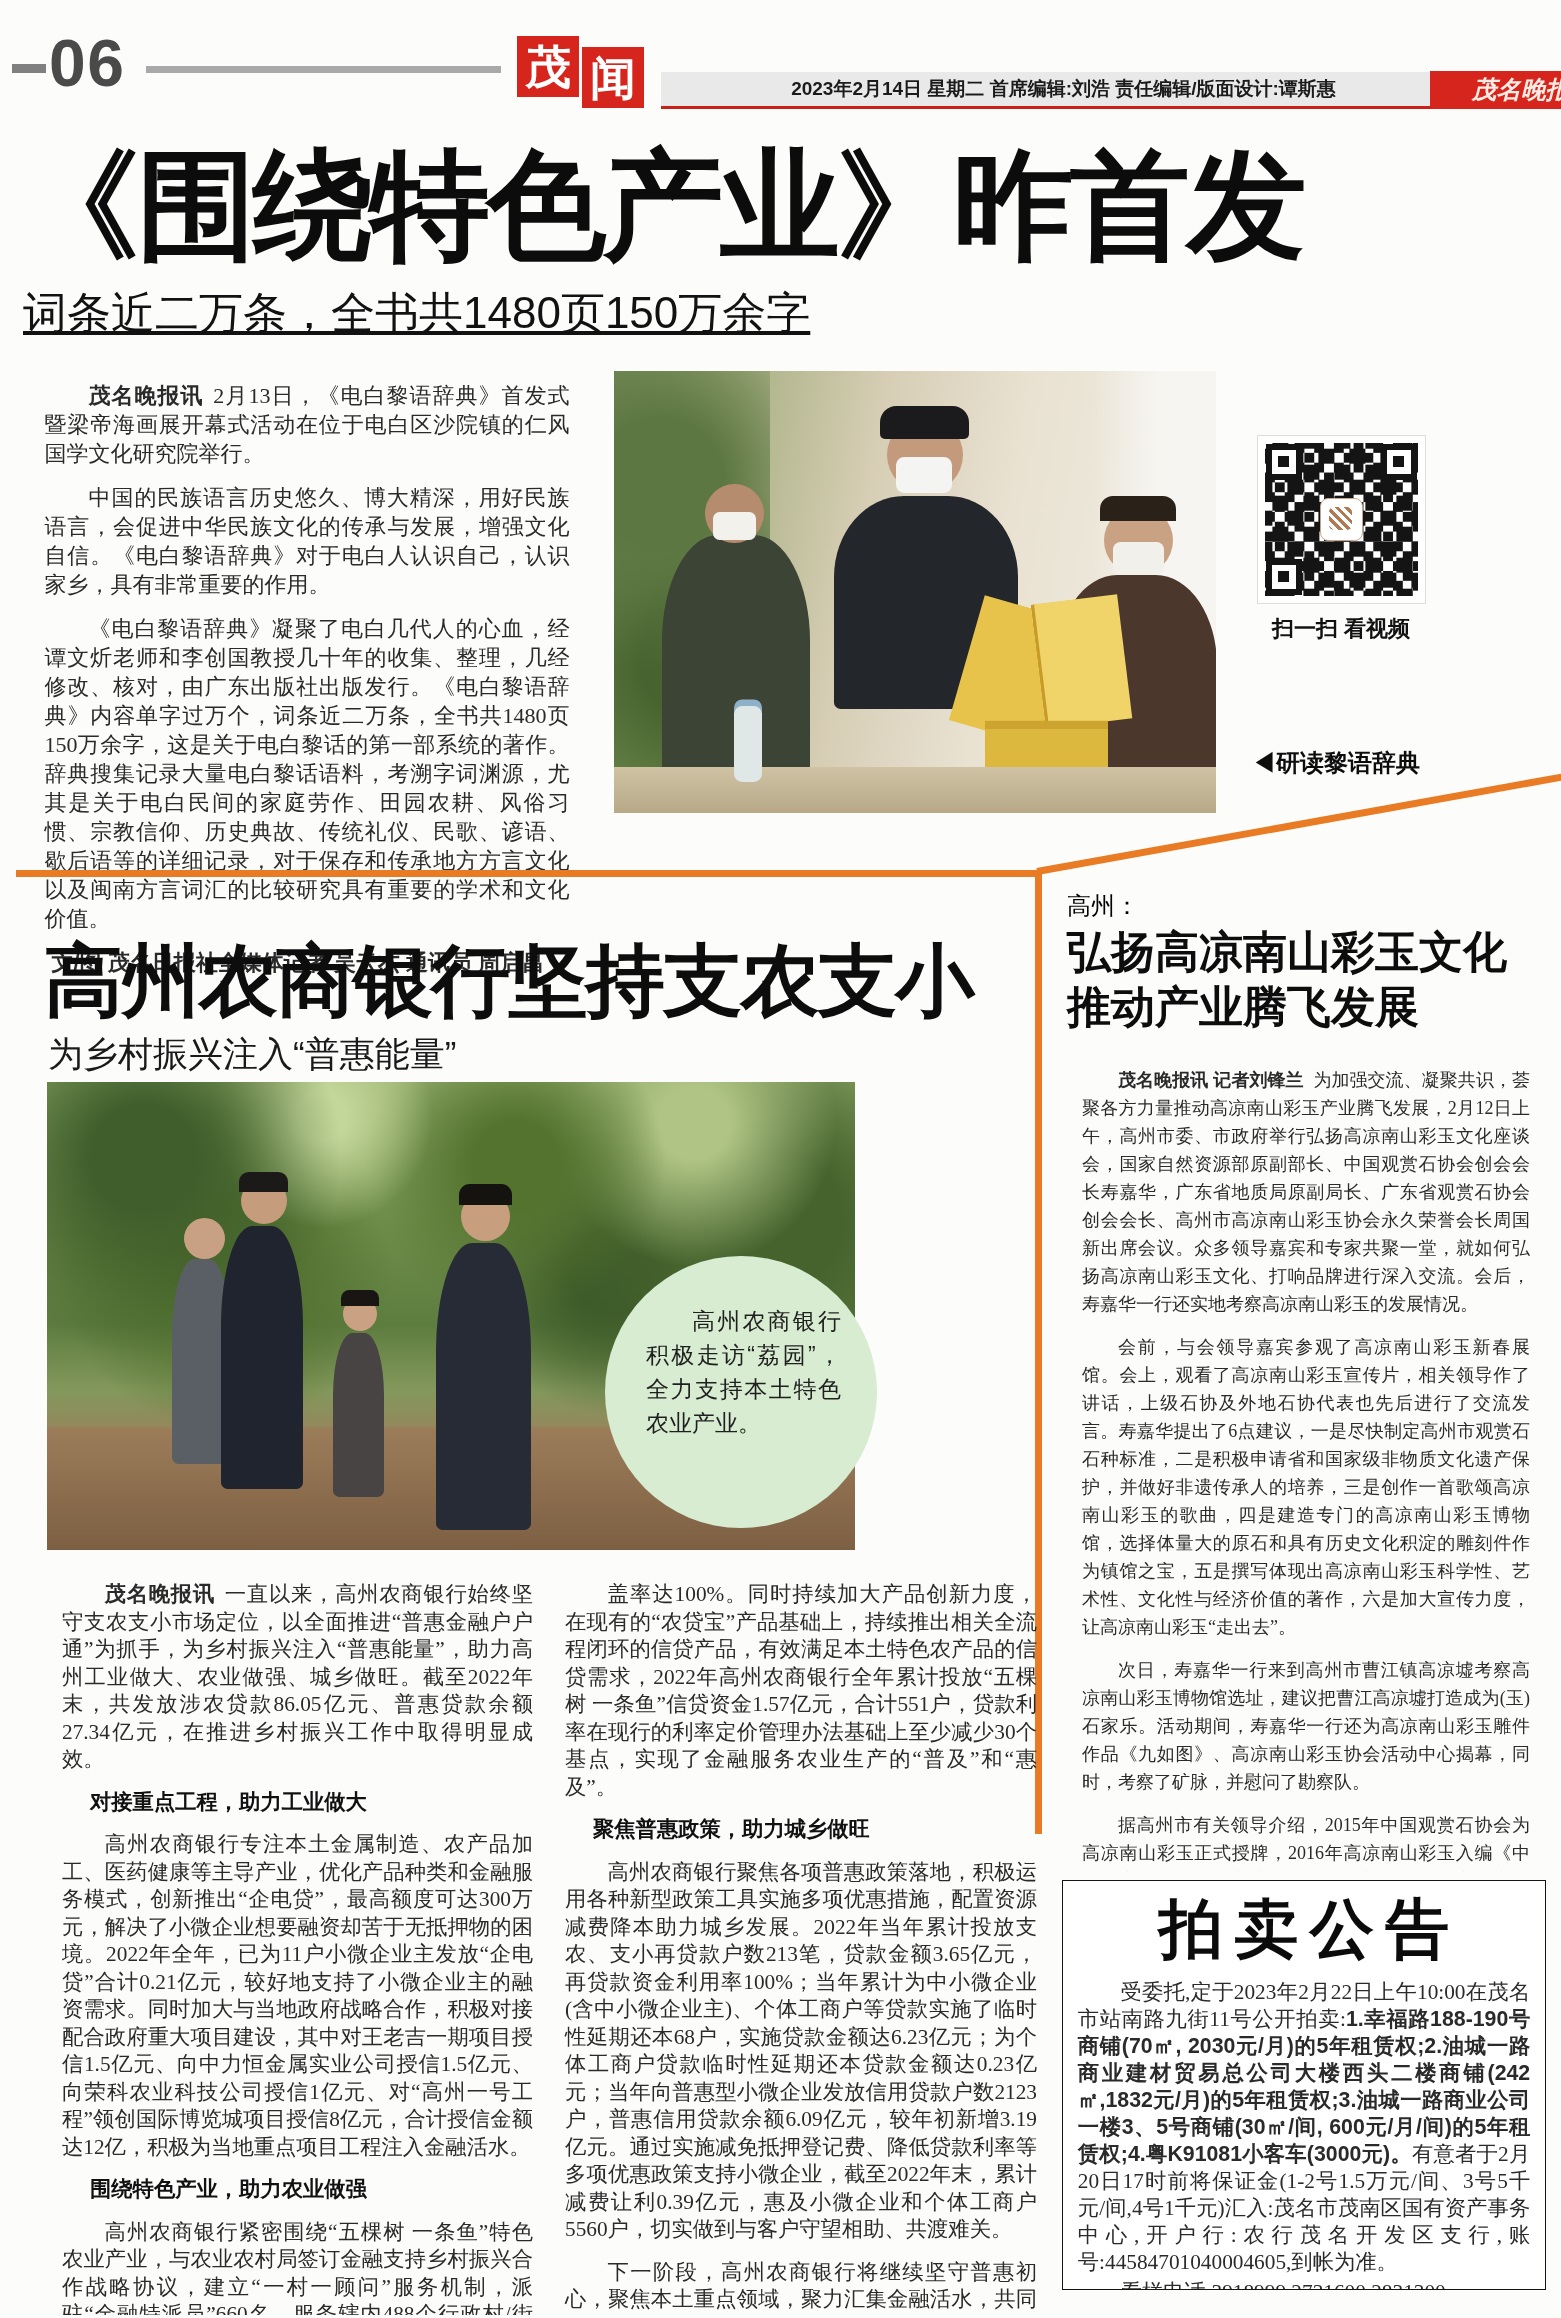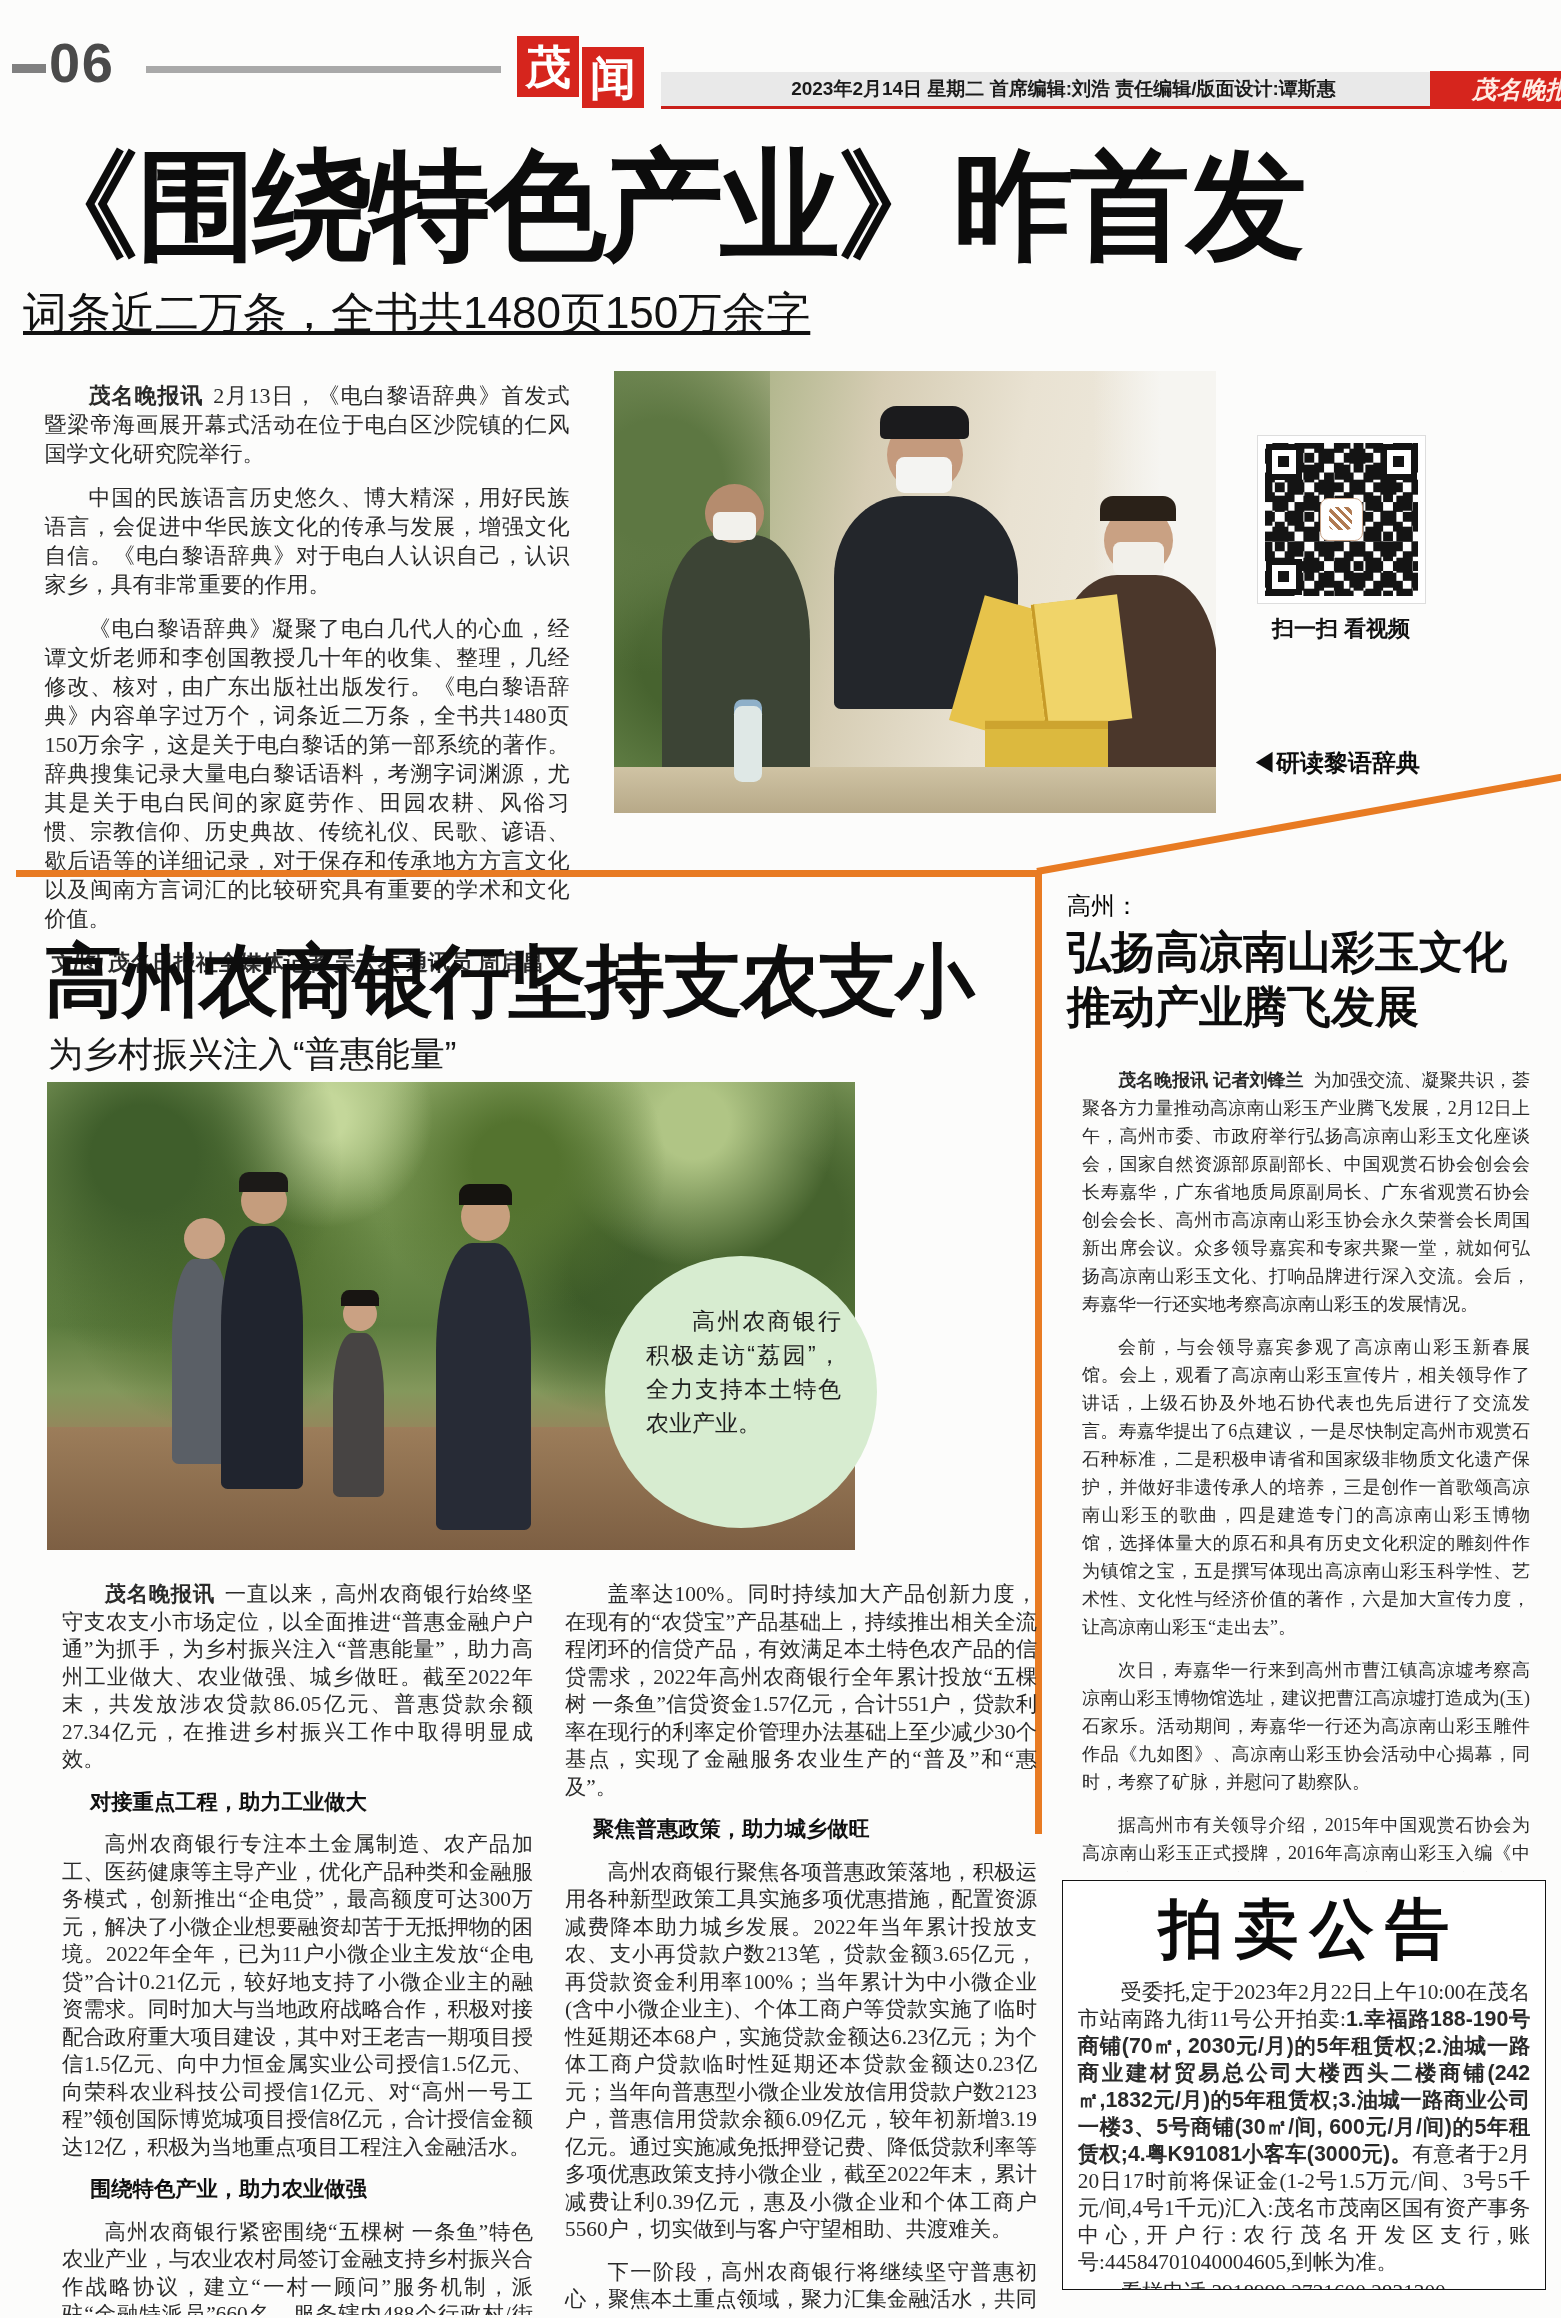--- a/index.html
+++ b/index.html
@@ -1,20 +1,20 @@
 <!DOCTYPE html>
 <html style="font-size:13px"><head>
 <meta charset="utf-8">
 <style>
   html,body{margin:0;padding:0;background:#e8e8e8;}
   .page{position:relative;width:1562px;height:2319px;background:#fcfcfb;overflow:hidden;
         font-family:"Liberation Serif",serif;color:#2a2a2a;}
   .abs{position:absolute;}
   
-  .pagenum{font-family:"Liberation Sans",sans-serif;font-weight:bold;font-size:56px;color:#4a4a4a;letter-spacing:1.6px;line-height:66px;}
+  .pagenum{font-family:"Liberation Sans",sans-serif;font-weight:bold;font-size:66px;color:#4a4a4a;letter-spacing:1.6px;line-height:66px;}
   .dash{background:#808080;}
   .gray-rule{background:#a9a9a9;}
   .secbox{width:62px;height:61px;background:#d6251d;color:#ffffff;text-align:center;line-height:62px;
           font-family:"Liberation Sans",sans-serif;font-weight:bold;font-size:46px;}
   .graybar{background:#e9e9e9;text-align:center;}
   .dateline{font-family:"Liberation Sans",sans-serif;font-weight:bold;font-size:19px;color:#1b1b1b;line-height:34px;padding-right:80px;}
   .redline{background:#c9201a;}
   .masthead{background:#d6251d;color:#ffece4;text-align:center;line-height:38px;
             font-family:"Liberation Serif",serif;font-style:italic;font-weight:bold;font-size:24.6px;}
   

